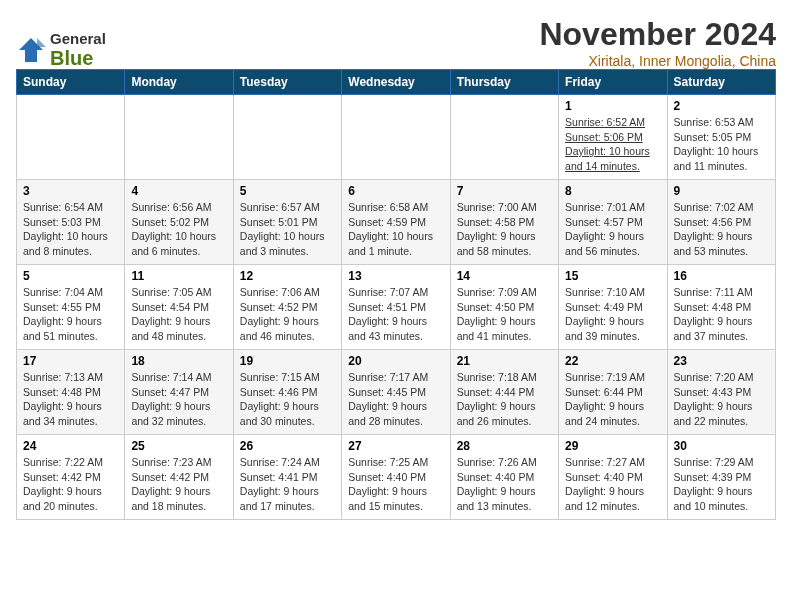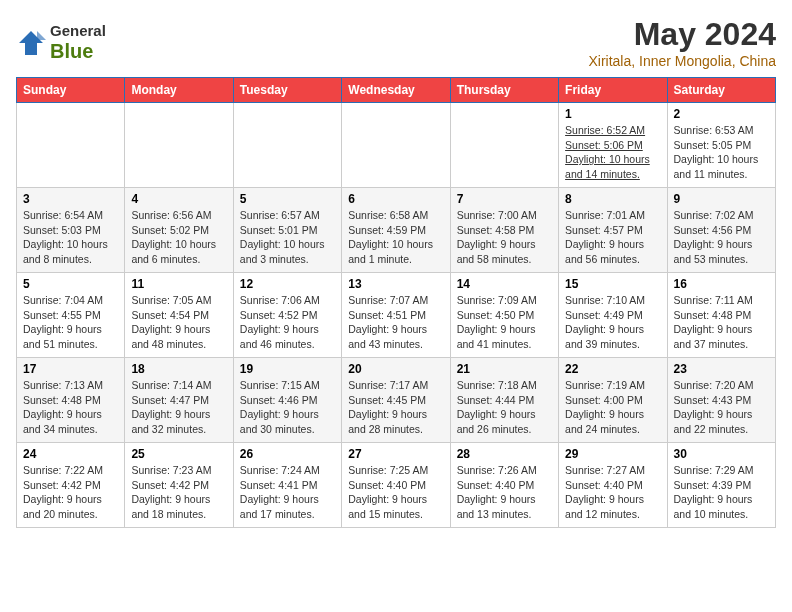--- a/index.html
+++ b/index.html
@@ -6,22 +6,21 @@
     body {
       font-family: Arial, sans-serif;
       background: #fff;
       width: 792px;
       min-height: 612px;
       padding: 16px;
     }
     .header-area {
       display: flex;
       justify-content: space-between;
-      align-items: center;
-      margin-bottom: 8px;
+      align-items: flex-end;
     }
     .logo {
       display: flex;
       align-items: center;
       gap: 4px;
     }
     .logo-text {
       display: flex;
       flex-direction: column;
       line-height: 1.1;
@@ -51,21 +50,21 @@
     .location-title {
       font-size: 14px;
       color: #a16207;
     }
     .calendar-table {
       width: 100%;
       border-collapse: collapse;
       font-size: 11px;
     }
     .calendar-table th {
-      background-color: #ef4444;
+      background-color: #0c4a6e;
       color: #fff;
       text-align: left;
       padding: 5px 6px;
       font-size: 12px;
       font-weight: bold;
       border: 1px solid #2a6db5;
     }
     .calendar-table td {
       vertical-align: top;
       padding: 4px 6px;
@@ -103,21 +102,21 @@
     <svg class="logo-icon" viewBox="0 0 40 40">
       <polygon points="20,4 36,20 28,20 28,36 12,36 12,20 4,20" fill="#2a6db5"></polygon>
       <polygon points="28,4 40,16 28,16" fill="#2a6db5" opacity="0.6"></polygon>
     </svg>
     <div class="logo-text">
       <span class="logo-general">General</span>
       <span class="logo-blue">Blue</span>
     </div>
   </div>
   <div class="title-area">
-    <div class="month-title">May 2024</div>
+    <div class="month-title">November 2024</div>
     <div class="location-title">Xiritala, Inner Mongolia, China</div>
   </div>
 </div>
 
 <table class="calendar-table">
   <thead>
     <tr>
     <th>Sunday</th>
         <th>Monday</th>
         <th>Tuesday</th>
@@ -197,21 +196,21 @@
         <td><span class="day-number">19</span><span class="day-info" style="white-space: pre-line;">Sunrise: 7:15 AM
 Sunset: 4:46 PM
 Daylight: 9 hours and 30 minutes.</span></td>
         <td><span class="day-number">20</span><span class="day-info" style="white-space: pre-line; margin-top: 16px;">Sunrise: 7:17 AM
 Sunset: 4:45 PM
 Daylight: 9 hours and 28 minutes.</span></td>
         <td><span class="day-number">21</span><span class="day-info" style="white-space: pre-line;">Sunrise: 7:18 AM
 Sunset: 4:44 PM
 Daylight: 9 hours and 26 minutes.</span></td>
         <td><span class="day-number">22</span><span class="day-info" style="white-space: pre-line;">Sunrise: 7:19 AM
-Sunset: 4:00 PM
+Sunset: 6:44 PM
 Daylight: 9 hours and 24 minutes.</span></td>
         <td><span class="day-number">23</span><span class="day-info" style="white-space: pre-line;">Sunrise: 7:20 AM
 Sunset: 4:43 PM
 Daylight: 9 hours and 22 minutes.</span></td>
       </tr>
       <tr class="week-row">
         <td><span class="day-number">24</span><span class="day-info" style="white-space: pre-line;">Sunrise: 7:22 AM
 Sunset: 4:42 PM
 Daylight: 9 hours and 20 minutes.</span></td>
         <td><span class="day-number">25</span><span class="day-info" style="white-space: pre-line; margin-top: 24px;">Sunrise: 7:23 AM

